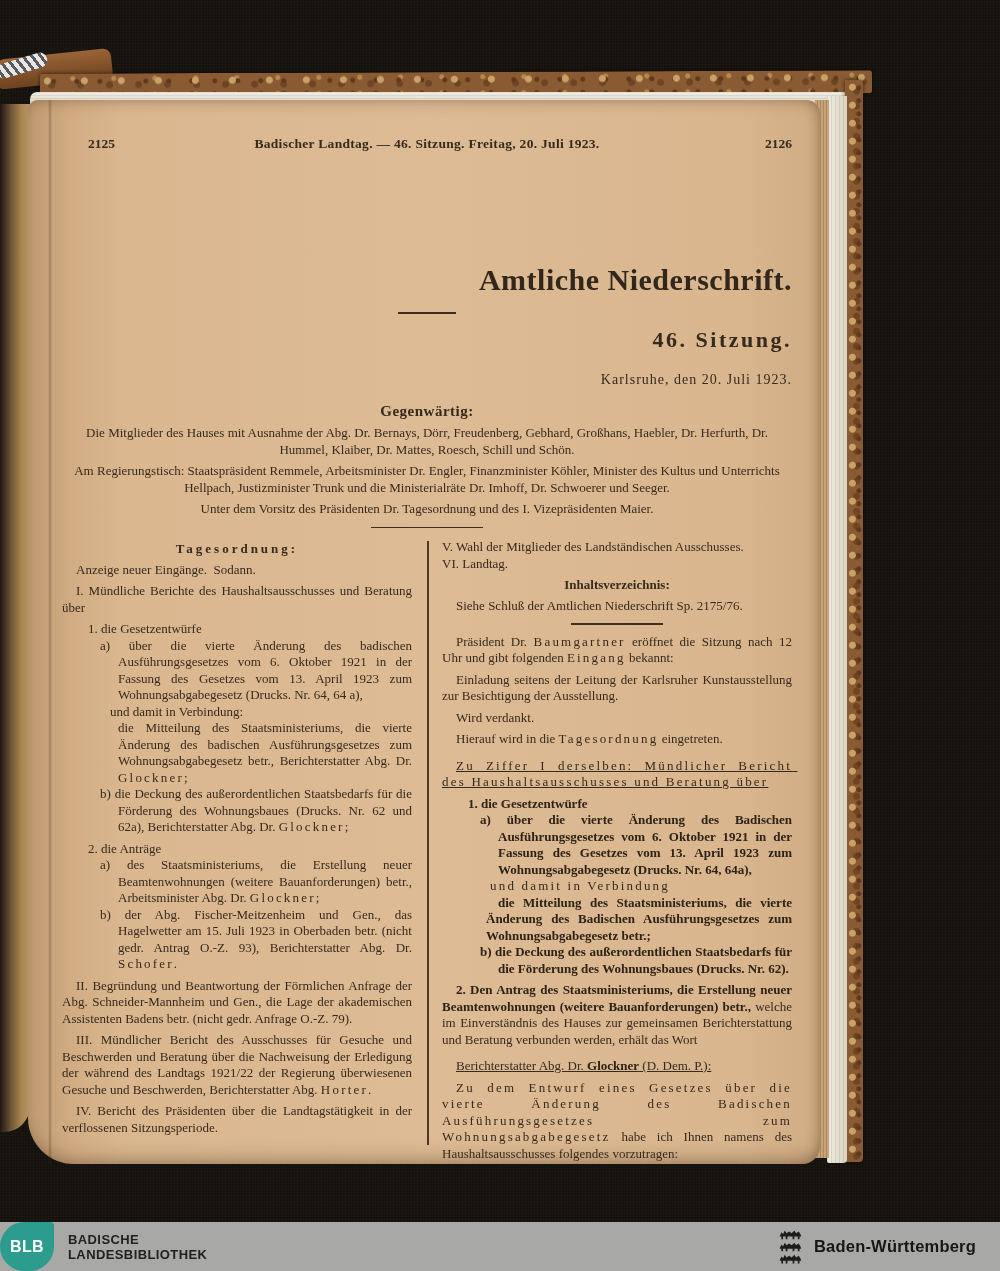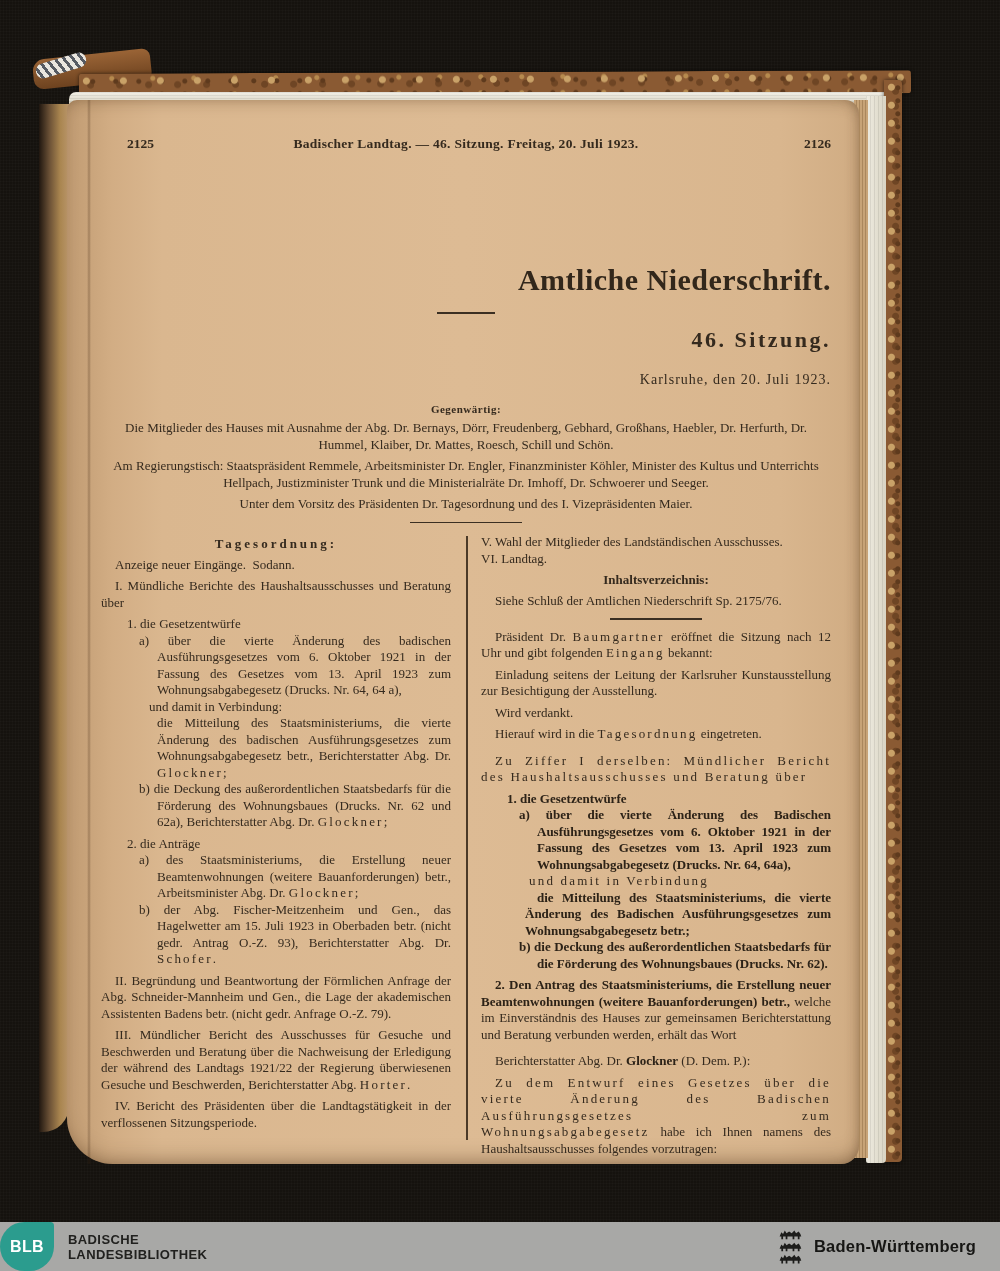--- a/index.html
+++ b/index.html
@@ -6,21 +6,21 @@
   body{
     width:1000px;height:1271px;position:relative;overflow:hidden;
     background-color:#15120e;
     background-image:
       repeating-linear-gradient(0deg, rgba(255,255,255,.016) 0 1px, transparent 1px 3px),
       repeating-linear-gradient(90deg, rgba(255,255,255,.014) 0 1px, transparent 1px 3px);
     font-family:"Liberation Serif","DejaVu Serif",serif;
   }
 
   
-  .scan{position:absolute;inset:0 0 49px 0;margin-left:39px;}
+  .scan{position:absolute;inset:0 0 49px 0;}
 
   .spine-leather{position:absolute;left:-6px;top:54px;width:118px;height:30px;
     background:linear-gradient(180deg,#9a6436,#6d421f);border-radius:12px 8px 6px 10px;
     transform:rotate(-6deg);}
   .headband{position:absolute;left:-4px;top:58px;width:52px;height:15px;border-radius:8px;
     background:repeating-linear-gradient(70deg,#e9e6df 0 4px,#565b63 4px 7px);
     transform:rotate(-17deg);}
   .spine-pages{position:absolute;left:0;top:104px;width:30px;height:1028px;
     background:linear-gradient(90deg,#201710 0,#6b5136 35%,#a9854f 70%,#b9956a 100%);
     border-radius:0 0 26px 0;}
@@ -61,41 +61,41 @@
   .page-head .num{width:80px;}
   .page-head .num.r{text-align:right;}
   .page-head .run{flex:1;text-align:center;letter-spacing:.3px;}
 
   .title-block{text-align:right;}
   .main-title{margin:111px 0 0;font-size:30px;font-weight:bold;letter-spacing:.5px;color:#32271b;}
   .title-rule{width:58px;height:2px;background:#3b2f22;margin:15px auto 0;}
   .session-title{margin:13px 0 0;font-size:22px;font-weight:bold;letter-spacing:2.5px;}
   .dateline{margin:19px 0 0;font-size:14px;letter-spacing:1px;}
 
-  .present-head{margin:15px 0 0;text-align:center;font-size:11px;font-weight:bold;letter-spacing:.5px;}
+  .present-head{margin:15px 0 0;text-align:center;font-size:15px;font-weight:bold;letter-spacing:.5px;}
   .present-p{margin:5px auto 0;font-size:13px;line-height:16.5px;text-align:center;}
   .front-rule{width:112px;height:1.5px;background:#3b2f22;margin:9px auto 0;}
 
   .columns{position:relative;display:flex;margin-top:11px;}
   .col{width:350px;}
   .col.left{margin-right:15px;}
   .col.right{margin-left:15px;}
   .col-divider{position:absolute;left:50%;top:2px;height:604px;width:1.5px;background:#4b3a28;}
 
   .para{margin:0;font-size:13px;line-height:16.5px;text-align:justify;}
   .para span{white-space:pre-wrap;}
   .ind{text-indent:14px;}
   .num{padding-left:26px;text-align:left;}
   .item-a{padding-left:56px;text-indent:-18px;}
   .sub{padding-left:48px;text-align:left;}
   .sub2{padding-left:56px;}
   .sub2i{padding-left:44px;text-indent:12px;}
   .col-head{text-align:center;font-weight:bold;margin-top:2px;margin-bottom:4px;}
   .mt1{margin-top:5px;}
-  .mt2{margin-top:10px;}
+  .mt2{margin-top:10px;text-decoration:underline;}
   .sp{letter-spacing:2.2px;}
   .spw{letter-spacing:3px;}
   .b{font-weight:bold;color:#2c2217;}
   .para-rule{width:92px;height:1.5px;background:#3b2f22;margin:9px auto;}
 
   
   .footer-bar{position:absolute;left:0;right:0;bottom:0;height:49px;background:#a8a8a6;
     display:flex;align-items:center;font-family:"Liberation Sans","DejaVu Sans",sans-serif;}
   .blb-logo{width:54px;height:49px;background:#2b9c8e;border-radius:27px 4px 27px 27px;
     display:flex;align-items:center;justify-content:center;flex:0 0 auto;}

